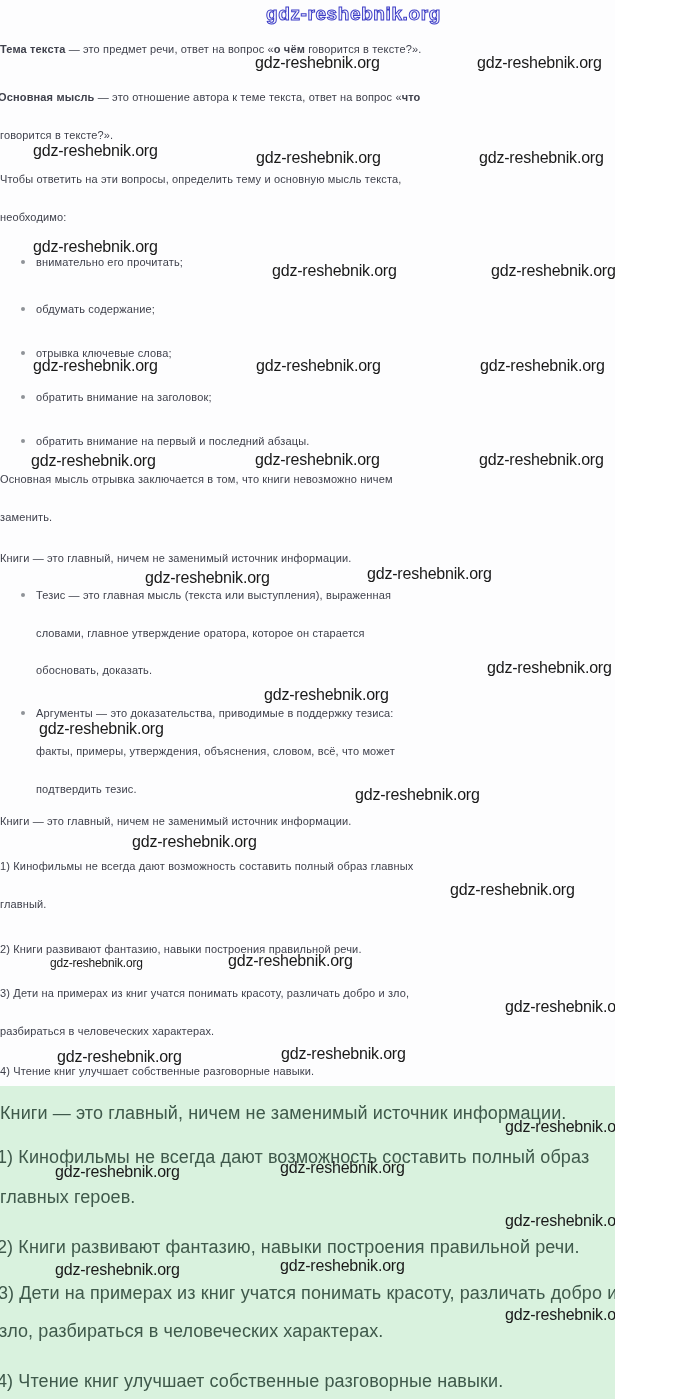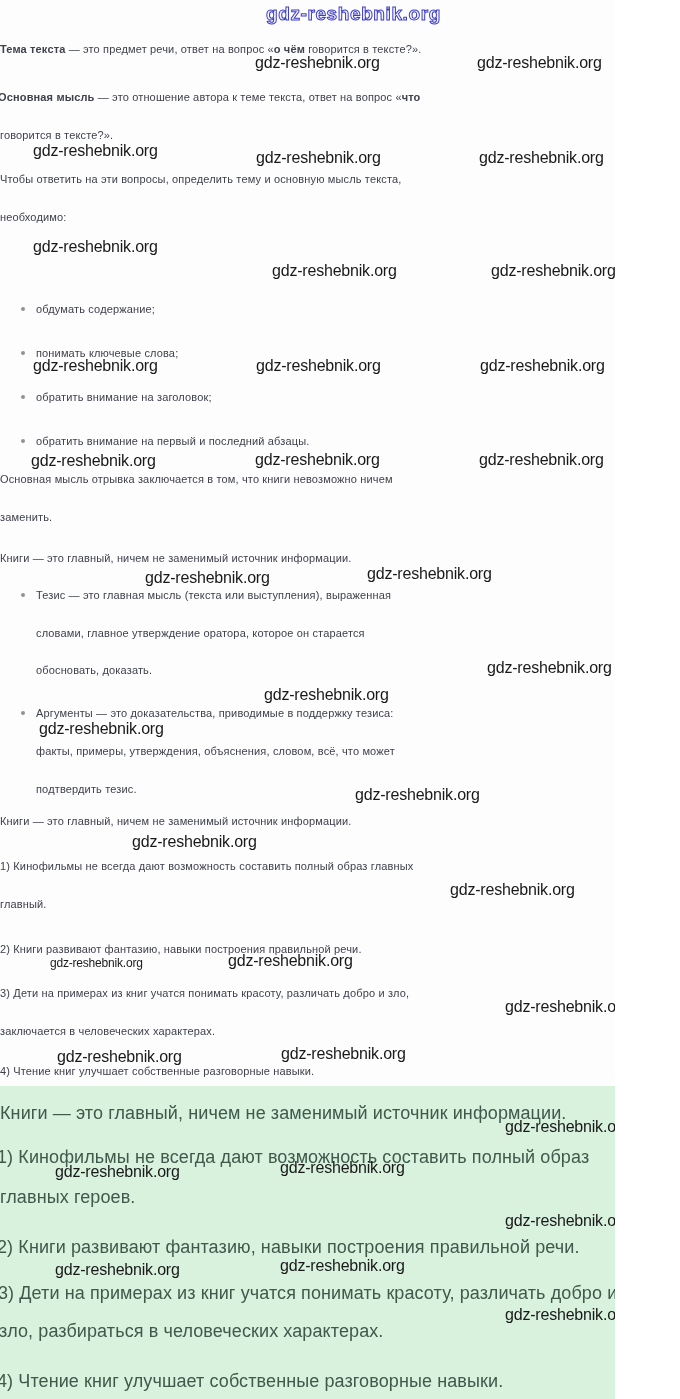--- a/index.html
+++ b/index.html
@@ -71,22 +71,23 @@
   <div class="wm-top" style="left:266px;top:3px">gdz-reshebnik.org</div>
 
   <div class="ln" style="left:0;top:38px"><span class="b">Тема текста</span><span> — это предмет речи, ответ на вопрос «</span><span class="b">о чём</span><span> говорится в тексте?».</span></div>
 
   <div class="ln" style="left:-2px;top:86px"><span class="b">Основная мысль</span><span> — это отношение автора к теме текста, ответ на вопрос «</span><span class="b">что</span></div>
   <div class="ln" style="left:0;top:124px">говорится в тексте?».</div>
 
   <div class="ln" style="left:0;top:168px">Чтобы ответить на эти вопросы, определить тему и основную мысль текста,</div>
   <div class="ln" style="left:0;top:206px">необходимо:</div>
 
+  <div class="ln" style="left:36px;top:251px"><span class="dot"></span><span>внимательно его прочитать;</span></div>
   <div class="ln" style="left:36px;top:298px"><span class="dot"></span><span>обдумать содержание;</span></div>
-  <div class="ln" style="left:36px;top:342px"><span class="dot"></span><span>понимать ключевые слова;</span></div>
+  <div class="ln" style="left:36px;top:342px"><span class="dot"></span><span>отрывка ключевые слова;</span></div>
   <div class="ln" style="left:36px;top:386px"><span class="dot"></span><span>обратить внимание на заголовок;</span></div>
   <div class="ln" style="left:0;top:468px">Основная мысль отрывка заключается в том, что книги невозможно ничем</div>
 
   <div class="ln" style="left:36px;top:430px"><span class="dot"></span><span>обратить внимание на первый и последний абзацы.</span></div>
   <div class="ln" style="left:0;top:506px">заменить.</div>
 
   <div class="ln" style="left:0;top:547px">Книги — это главный, ничем не заменимый источник информации.</div>
 
   <div class="ln" style="left:36px;top:584px"><span class="dot"></span><span>Тезис — это главная мысль (текста или выступления), выраженная</span></div>
   <div class="ln" style="left:36px;top:622px">словами, главное утверждение оратора, которое он старается</div>
@@ -94,21 +95,21 @@
 
   <div class="ln" style="left:36px;top:702px"><span class="dot"></span><span>Аргументы — это доказательства, приводимые в поддержку тезиса:</span></div>
   <div class="ln" style="left:36px;top:740px">факты, примеры, утверждения, объяснения, словом, всё, что может</div>
   <div class="ln" style="left:36px;top:778px">подтвердить тезис.</div>
 
   <div class="ln" style="left:0;top:810px">Книги — это главный, ничем не заменимый источник информации.</div>
   <div class="ln" style="left:0;top:855px">1) Кинофильмы не всегда дают возможность составить полный образ главных</div>
   <div class="ln" style="left:0;top:893px">главный.</div>
   <div class="ln" style="left:0;top:938px">2) Книги развивают фантазию, навыки построения правильной речи.</div>
   <div class="ln" style="left:0;top:982px">3) Дети на примерах из книг учатся понимать красоту, различать добро и зло,</div>
-  <div class="ln" style="left:0;top:1020px">заключается в человеческих характерах.</div>
+  <div class="ln" style="left:0;top:1020px">разбираться в человеческих характерах.</div>
   <div class="ln" style="left:0;top:1060px">4) Чтение книг улучшает собственные разговорные навыки.</div>
 
   <div class="ln-g" style="left:0;top:1102px">Книги — это главный, ничем не заменимый источник информации.</div>
   <div class="ln-g" style="left:-3px;top:1146px">1) Кинофильмы не всегда дают возможность составить полный образ</div>
   <div class="ln-g" style="left:0;top:1186px">главных героев.</div>
   <div class="ln-g" style="left:-3px;top:1236px">2) Книги развивают фантазию, навыки построения правильной речи.</div>
   <div class="ln-g" style="left:-2px;top:1282px">3) Дети на примерах из книг учатся понимать красоту, различать добро и</div>
   <div class="ln-g" style="left:-1px;top:1320px">зло, разбираться в человеческих характерах.</div>
   <div class="ln-g" style="left:-3px;top:1370px">4) Чтение книг улучшает собственные разговорные навыки.</div>
 

